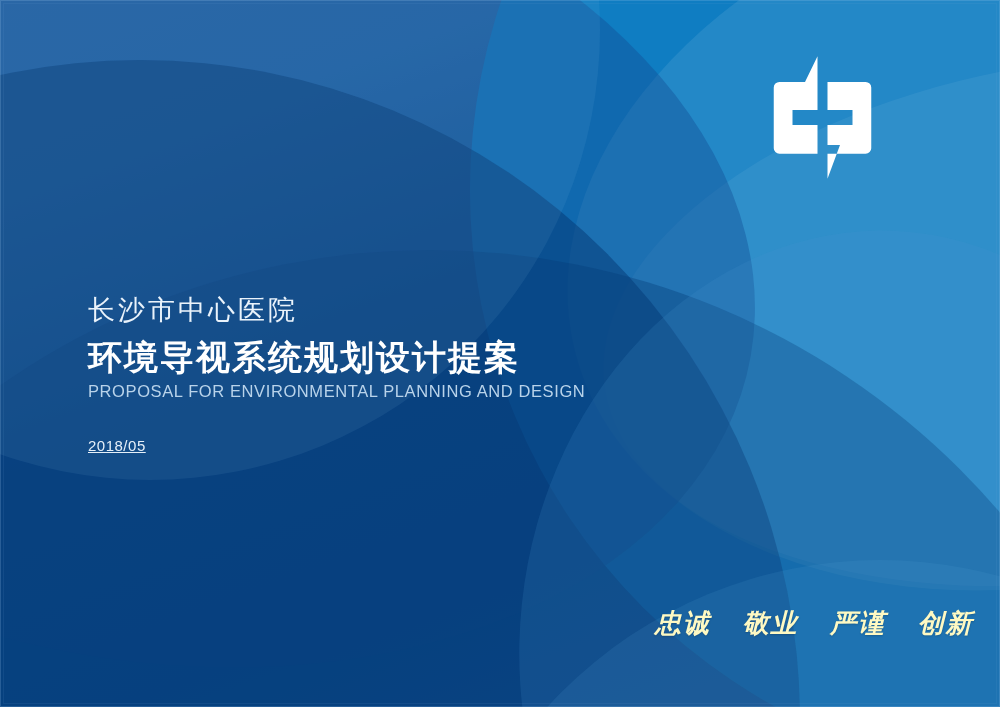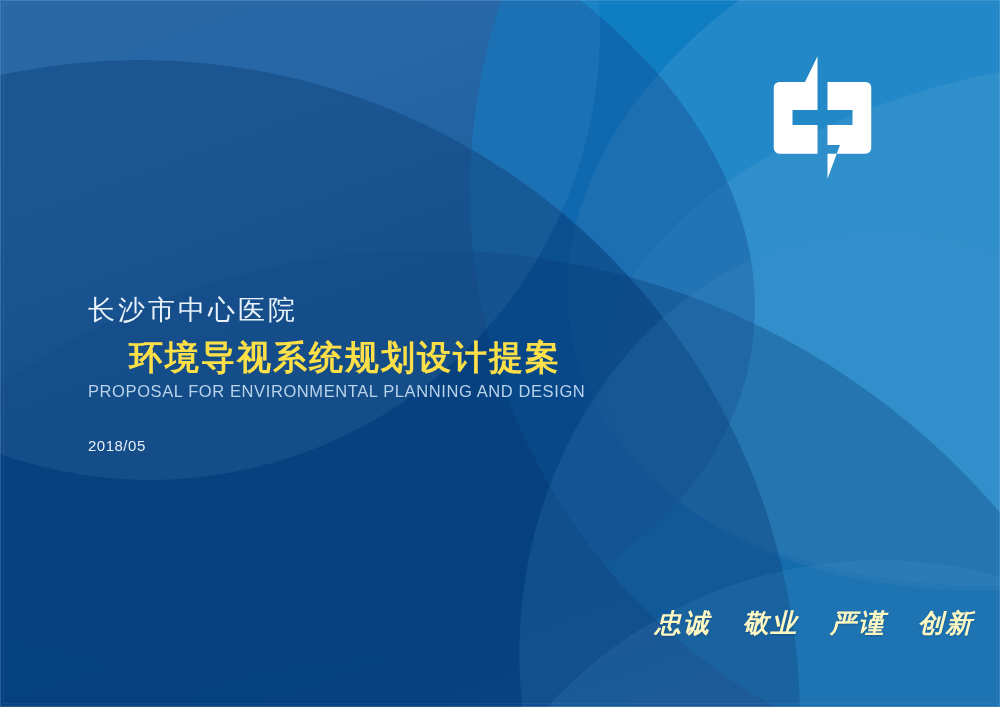--- a/index.html
+++ b/index.html
@@ -115,39 +115,39 @@
     color:#eaf3fb;
     font-weight:400;
     line-height:1.25;
     white-space:nowrap;
   }
   .main-title{
     margin-top:9px;
     font-size:34px;
     font-weight:700;
     letter-spacing:2px;
-    color:#fde047;
+    color:#ffffff;
     line-height:1.2;
     white-space:nowrap;
-    margin-left:41px;
   }
   .sub-title{
     margin-top:4px;
     font-size:16.5px;
     letter-spacing:.6px;
     color:#b9d3ea;
     font-weight:400;
     white-space:nowrap;
   }
   .date-text{
     margin-top:36px;
     font-size:15px;
     letter-spacing:.5px;
     color:#e6f0f9;
     font-weight:400;
+    text-decoration:underline;
   }
 
   
   .motto{
     position:absolute;left:655px;top:606px;
     width:300px;
     text-align:right;
     color:#fef9c3;
     font-size:26px;
     font-weight:600;

